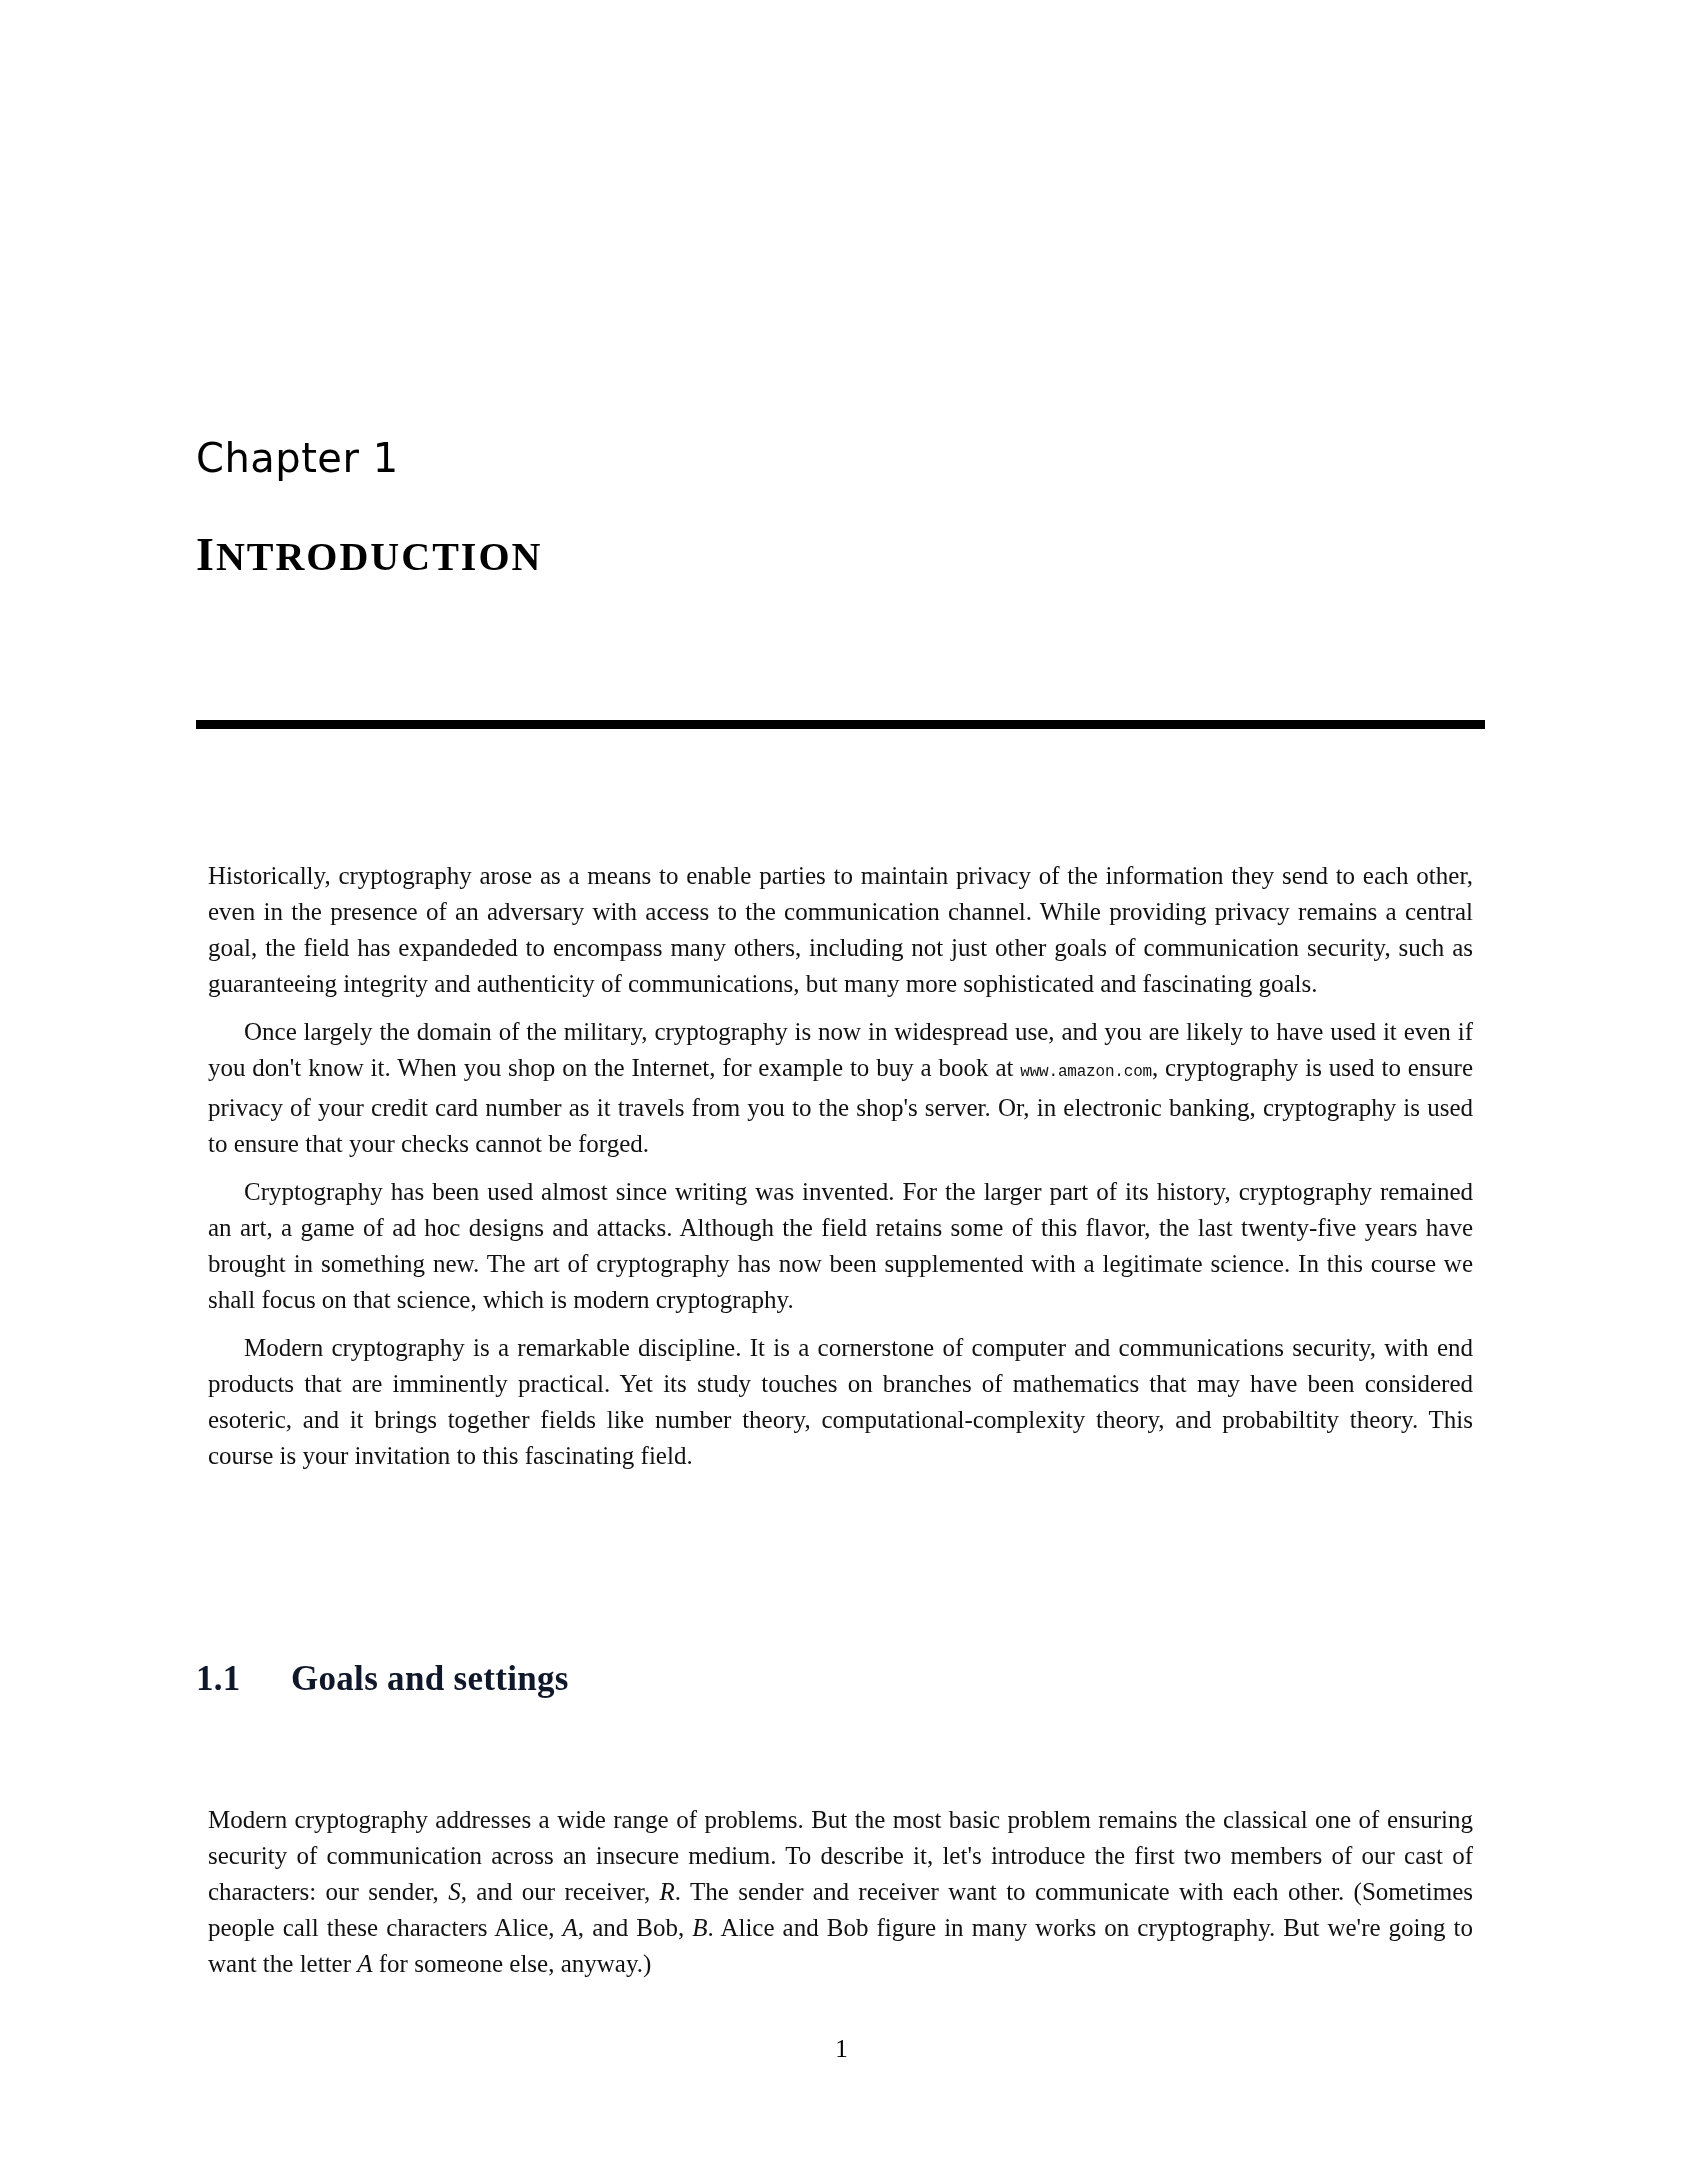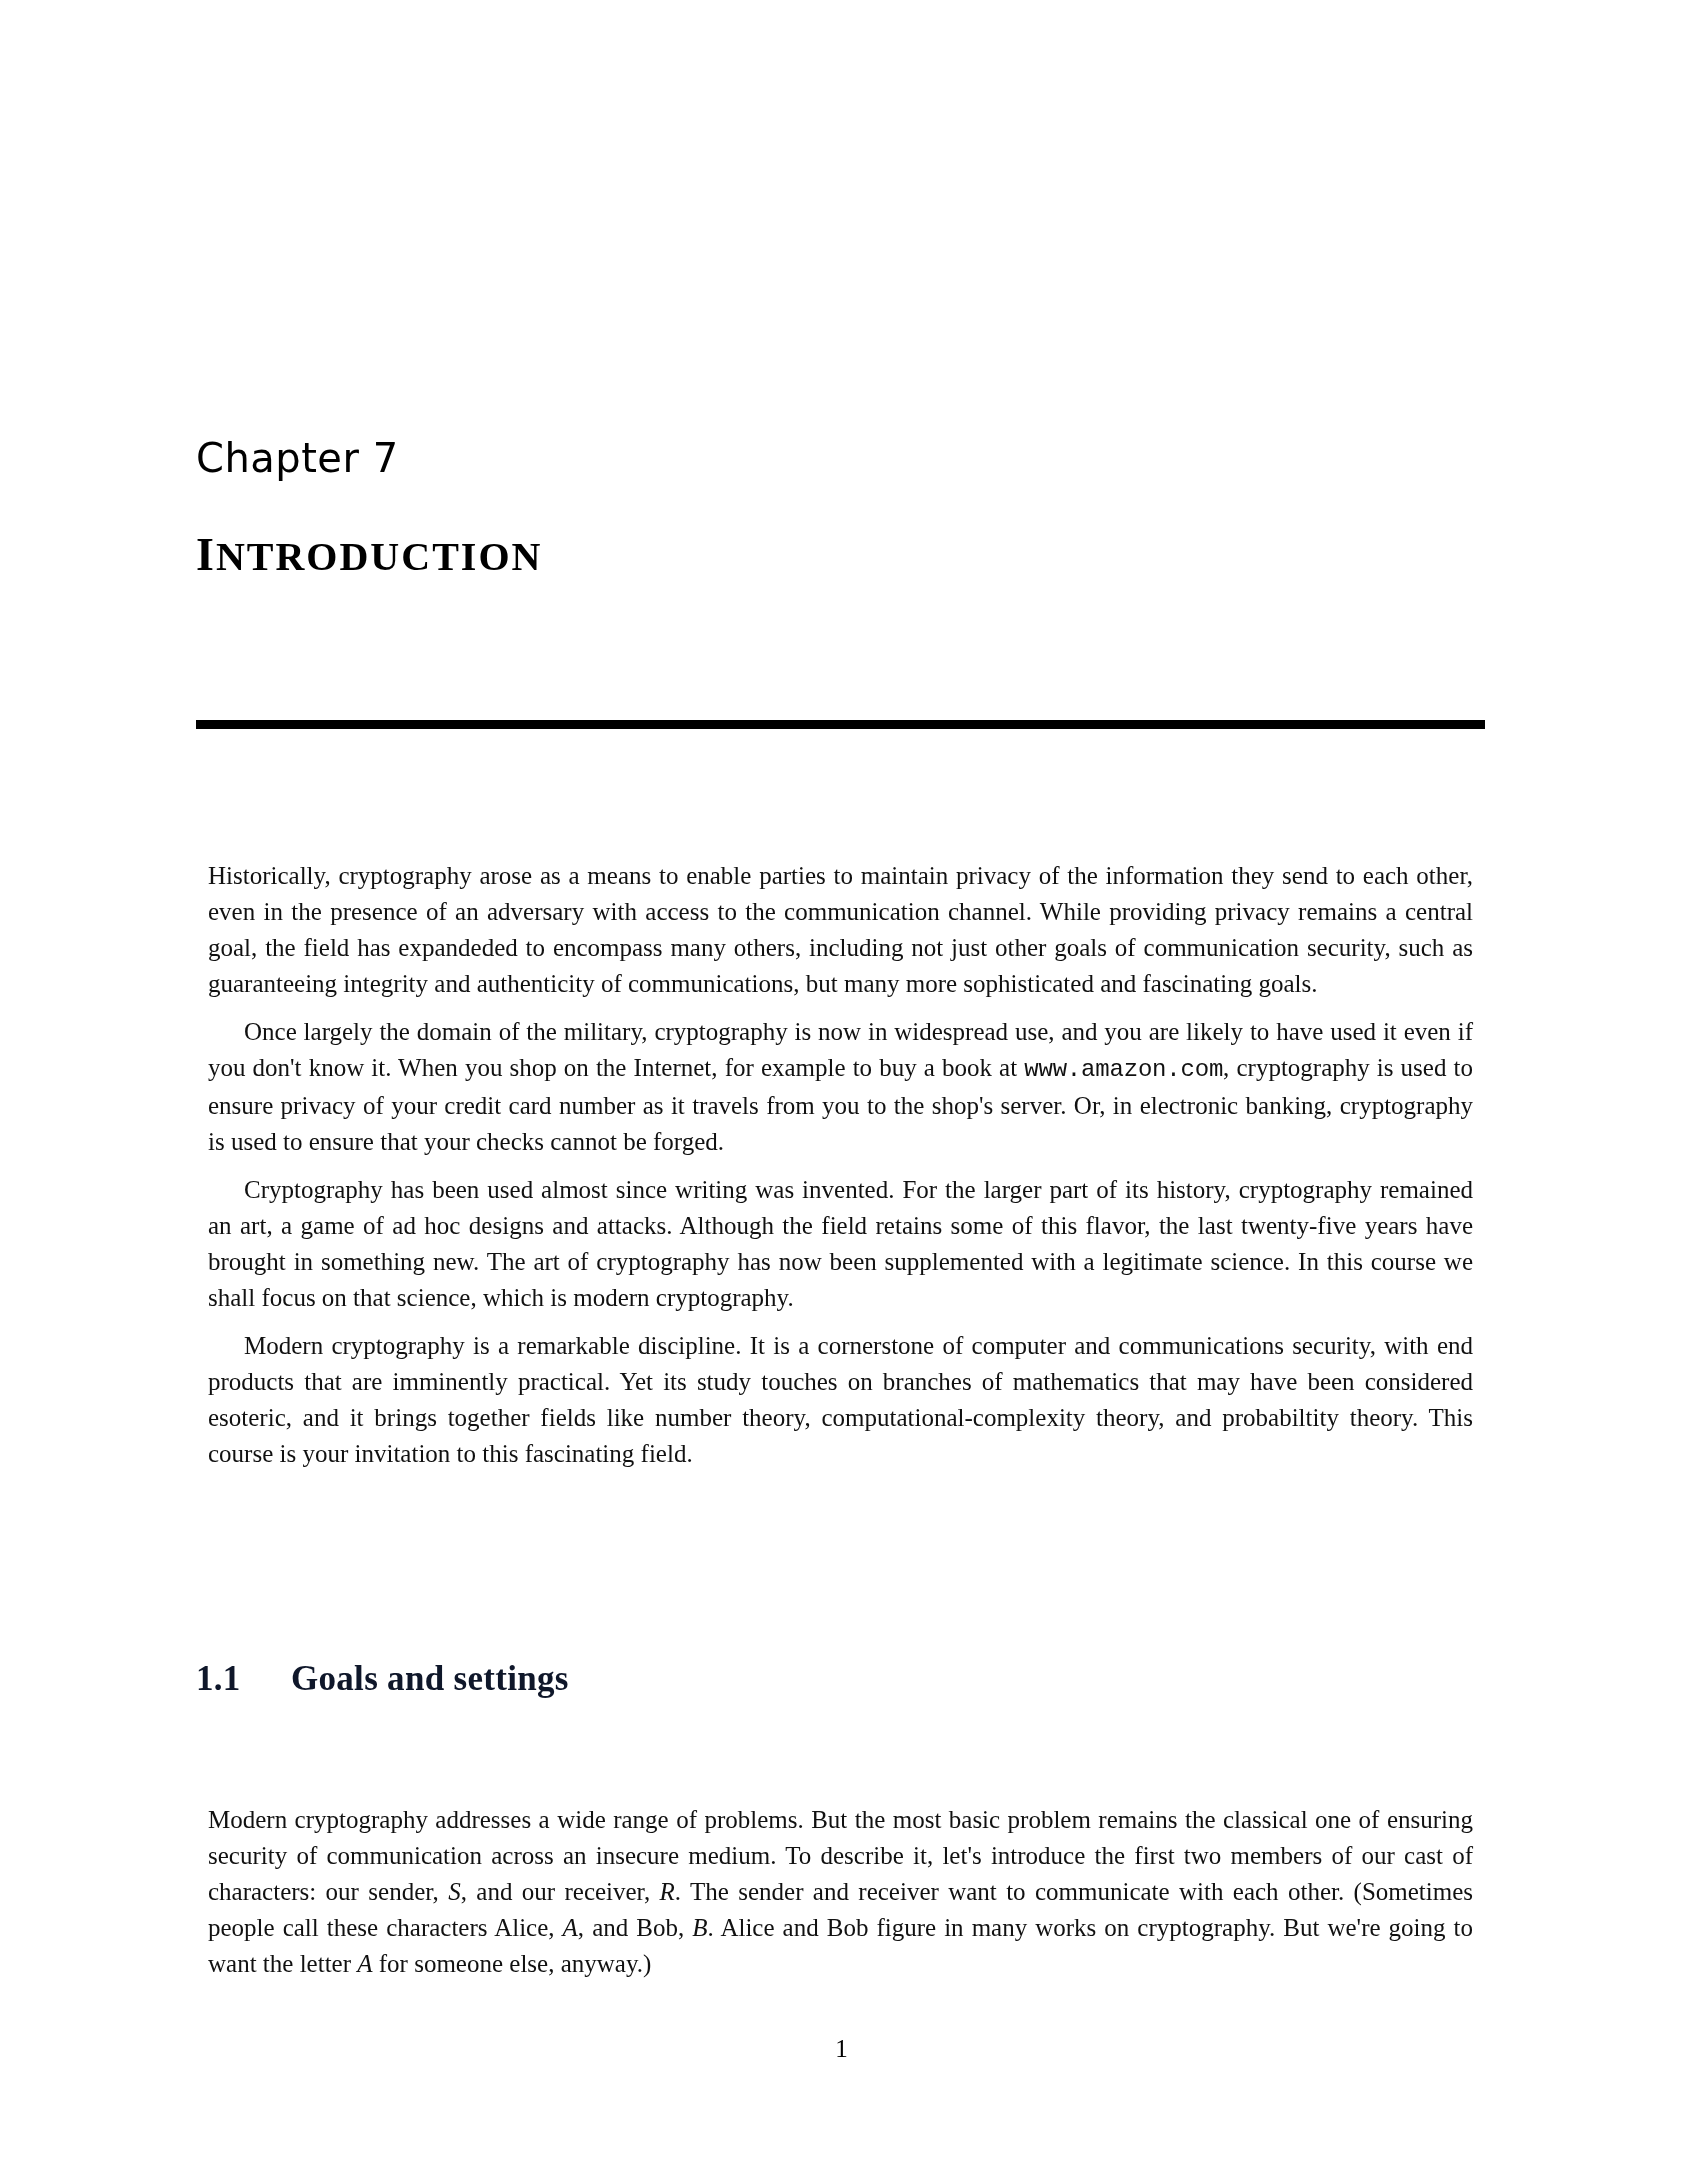--- a/index.html
+++ b/index.html
@@ -75,21 +75,21 @@
     text-justify: inter-word;
     hyphens: manual;
     color: #111111;
   }
   p.para + p.para {
     text-indent: 36px;
   }
 
   .mono {
     font-family: "Liberation Mono", "DejaVu Sans Mono", monospace;
-    font-size: 24px;
+    font-size: 16px;
     letter-spacing: -0.2px;
   }
   .mathit {
     font-style: italic;
     font-family: "Liberation Serif", "DejaVu Serif", serif;
   }
 
   
   .section-head {
     position: absolute;
@@ -123,21 +123,21 @@
     font-size: 25px;
     color: #000;
   }
 </style>
 </head>
 <body>
 
 <div class="page">
 
   <div class="chapter-head">
-    <div class="chapter-label">Chapter 7</div>
+    <div class="chapter-label">Chapter 1</div>
     <div class="chapter-title"><span class="cap-first">I</span><span>NTRODUCTION</span></div>
   </div>
 
   <div class="chapter-rule"></div>
 
   <div class="body-col">
     <p class="para">Historically, cryptography arose as a means to enable parties to maintain privacy of the information they send to each other, even in the presence of an adversary with access to the communication channel. While providing privacy remains a central goal, the field has expandeded to encompass many others, including not just other goals of communication security, such as guaranteeing integrity and authenticity of communications, but many more sophisticated and fascinating goals.</p>
 
     <p class="para"><span>Once largely the domain of the military, cryptography is now in widespread use, and you are likely to have used it even if you don't know it. When you shop on the Internet, for example to buy a book at </span><span class="mono">www.amazon.com</span><span>, cryptography is used to ensure privacy of your credit card number as it travels from you to the shop's server. Or, in electronic banking, cryptography is used to ensure that your checks cannot be forged.</span></p>
 

